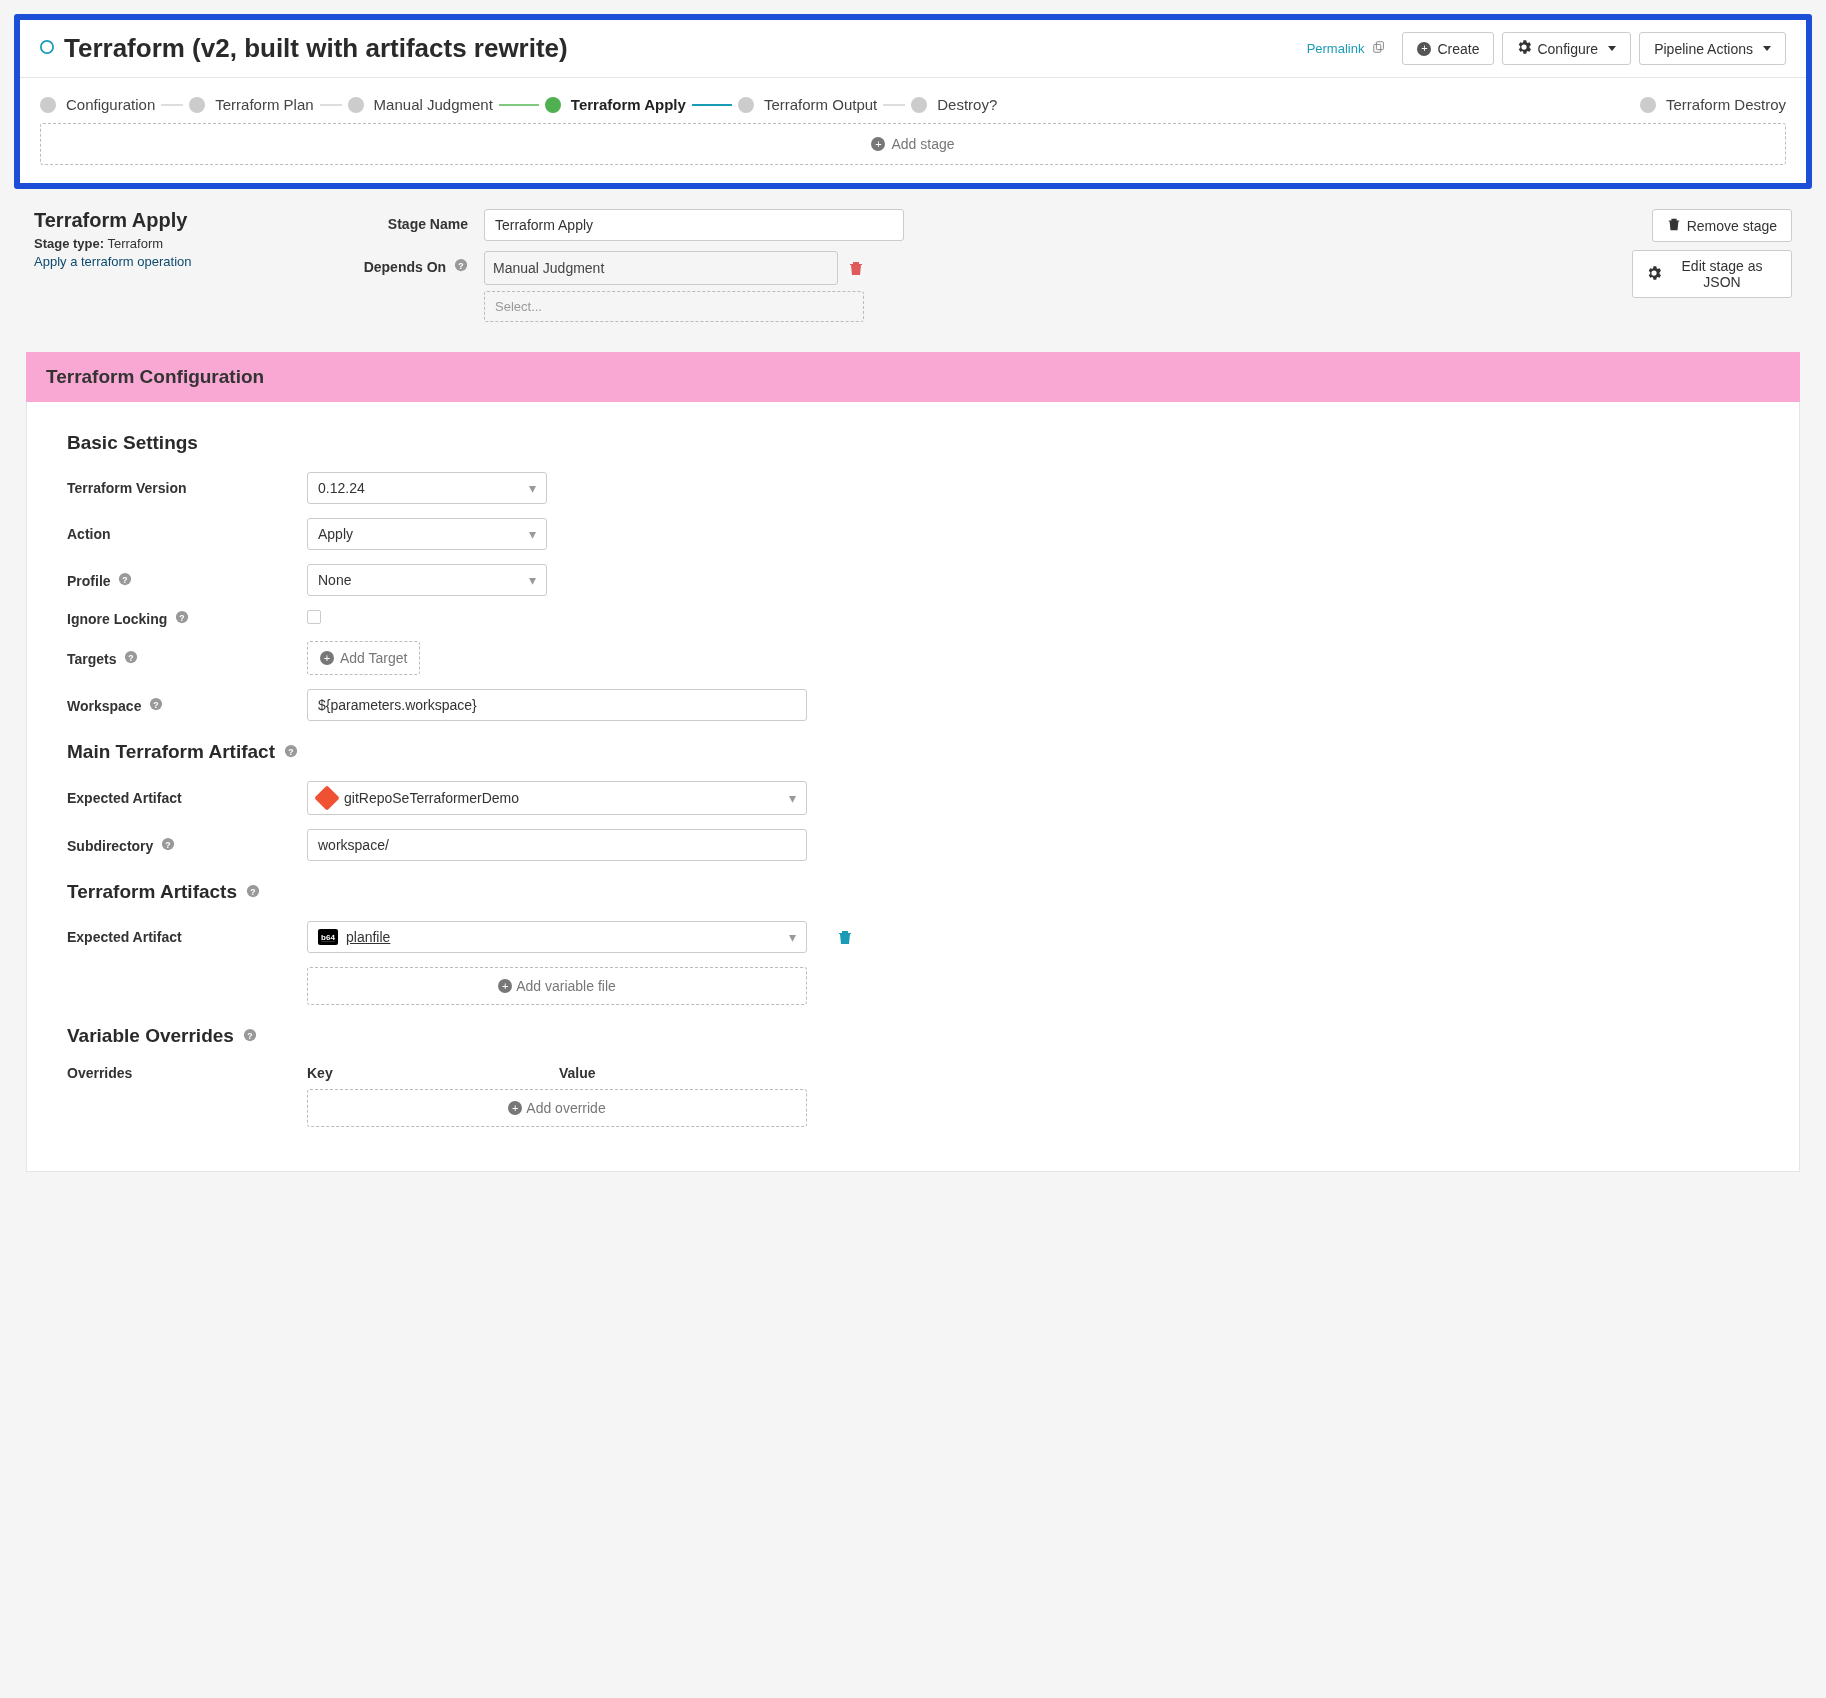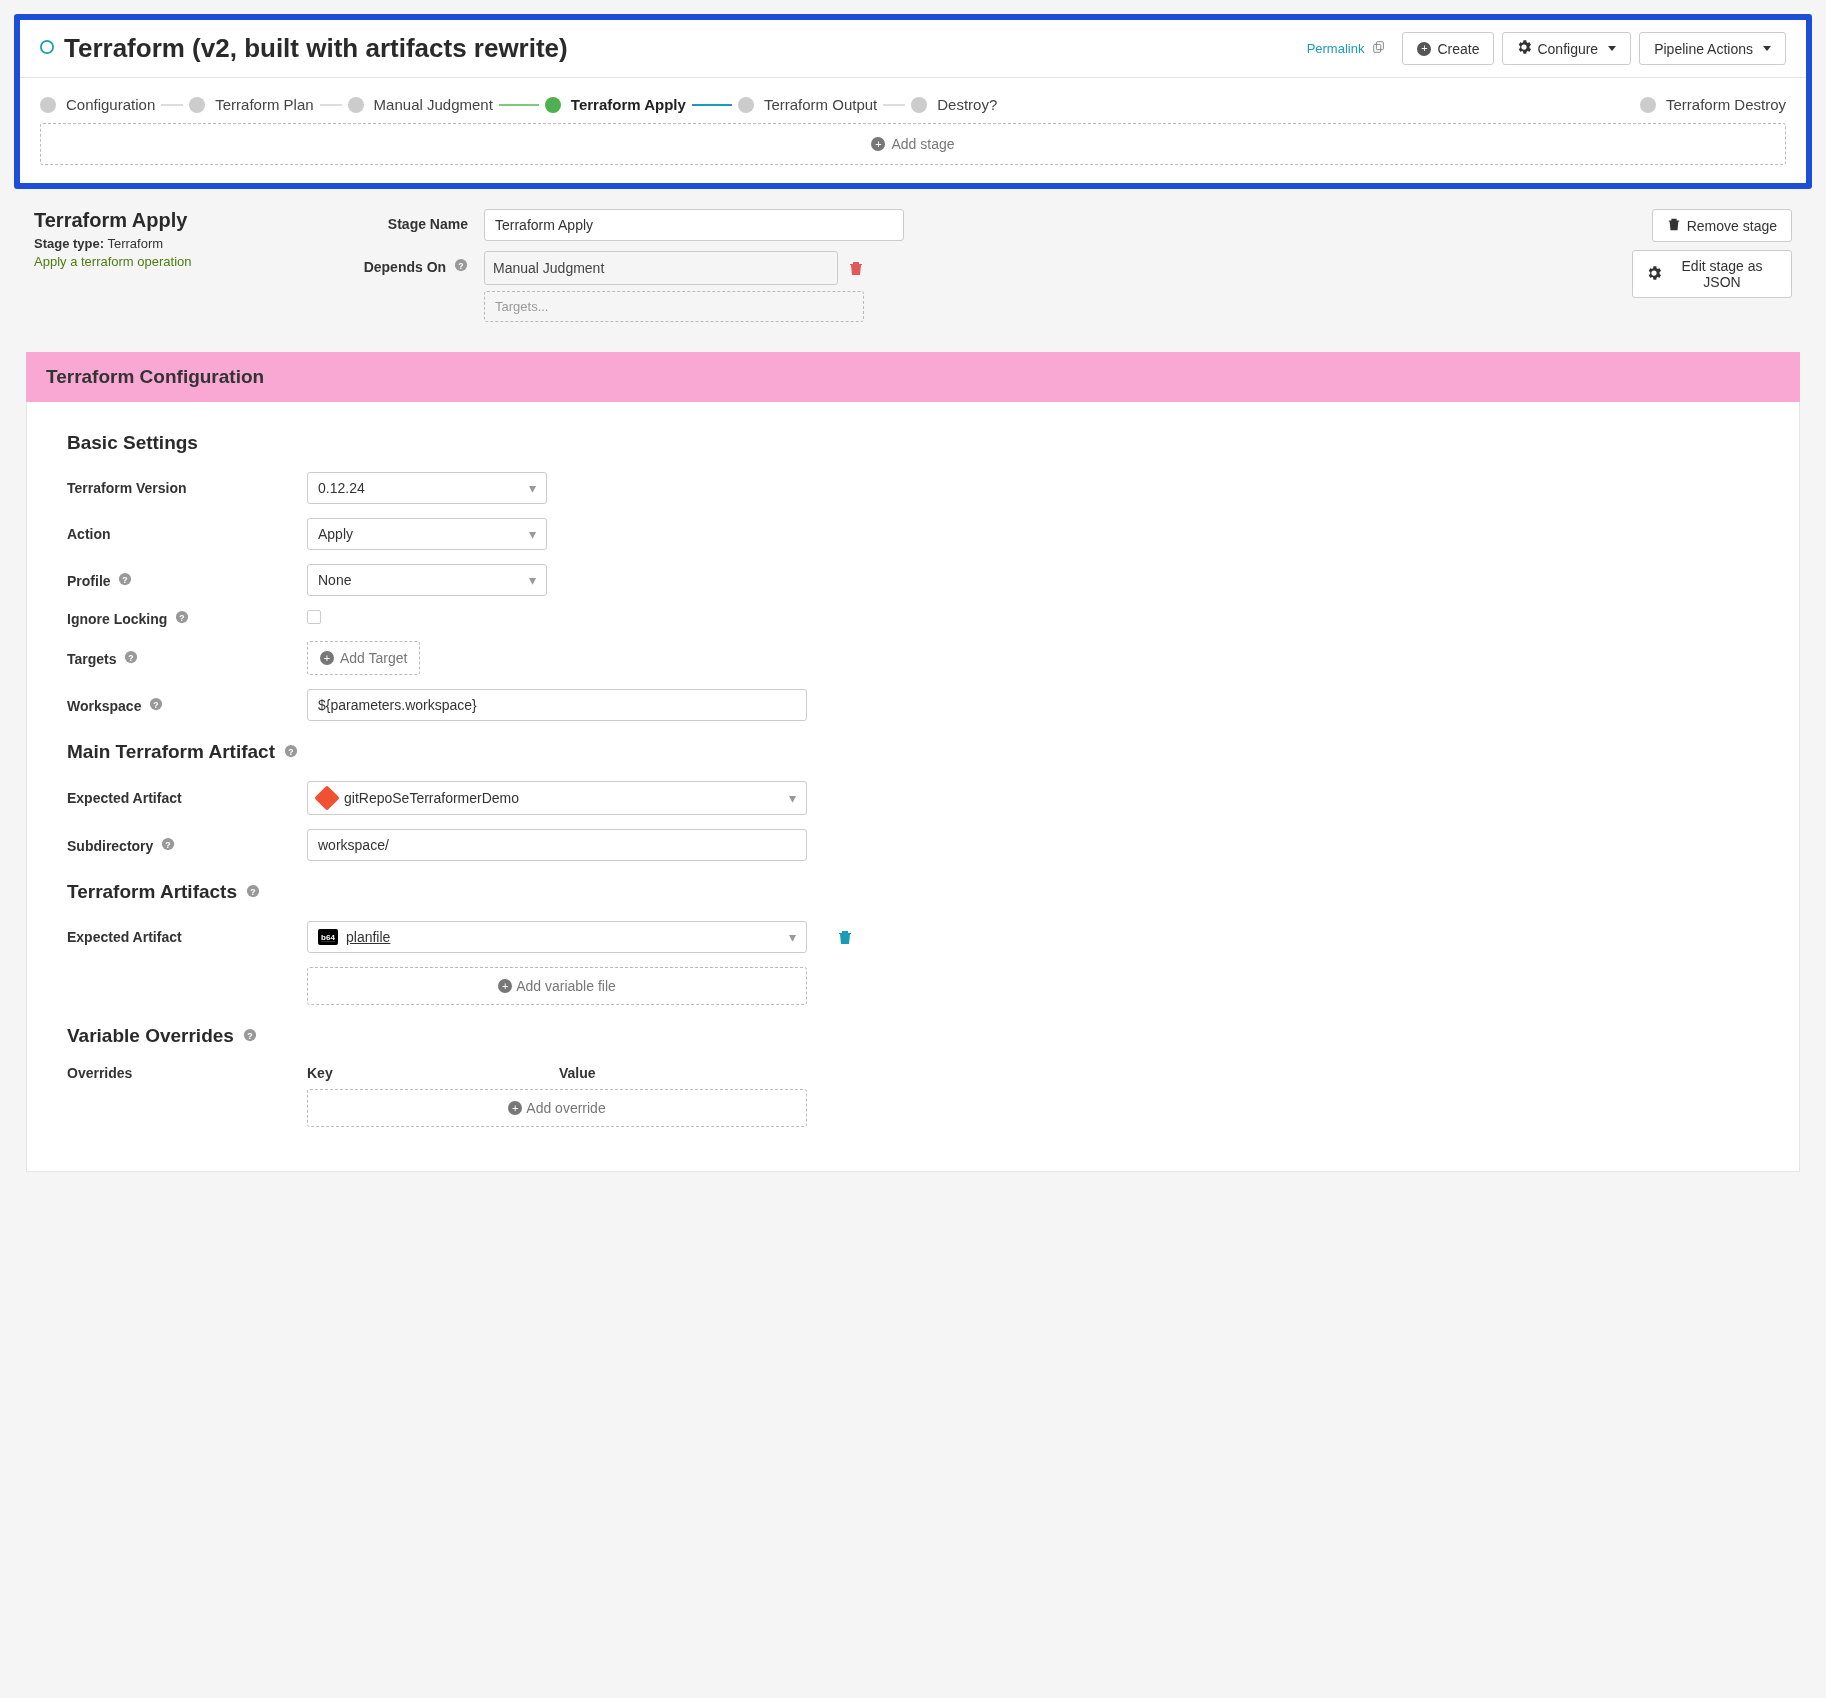--- a/index.html
+++ b/index.html
@@ -26,21 +26,21 @@
 .stage-line.green { background: #7ec97e; flex: 0 0 40px; }
 .stage-line.blue { background: #1a9cb7; flex: 0 0 40px; }
 .stages-row .spacer { flex: 1; }
 .dashed-buttons { display: flex; gap: 30px; padding: 0 20px 18px 20px; }
 .dashed-btn { flex: 1; border: 1px dashed #bbb; background: #fff; border-radius: 3px; padding: 12px; text-align: center; color: #777; cursor: pointer; font-size: 14px; display: flex; align-items: center; justify-content: center; gap: 6px; }
 .dashed-btn.right { flex: 0 0 30%; }
 .stage-info { display: flex; padding: 20px; gap: 40px; align-items: flex-start; }
 .stage-left { flex: 0 0 280px; }
 .stage-left h2 { font-size: 20px; font-weight: 700; color: #2a2a2a; margin-bottom: 4px; }
 .stage-left .stage-type { font-size: 13px; }
-.stage-left .stage-desc { font-size: 13px; color: #4d7c0f; margin-top: 3px; }
+.stage-left .stage-desc { font-size: 13px; color: #0c4a6e; margin-top: 3px; }
 .stage-mid { flex: 1; }
 .form-row { display: flex; align-items: flex-start; margin-bottom: 10px; }
 .form-row label { flex: 0 0 130px; text-align: right; padding-right: 16px; font-weight: 700; font-size: 14px; padding-top: 7px; }
 .form-row .control { flex: 1; }
 .input { width: 100%; border: 1px solid #ccc; border-radius: 3px; padding: 7px 10px; font-size: 14px; color: #333; }
 .pill-container { border: 1px solid #ccc; border-radius: 3px; padding: 5px 8px; min-height: 34px; display: flex; align-items: center; }
 .pill { background: none; font-size: 14px; color: #444; }
 .select-dashed { border: 1px dashed #bbb; border-radius: 3px; padding: 7px 10px; color: #999; font-size: 13px; margin-top: 6px; }
 .trash { color: #e05a5a; cursor: pointer; margin-left: 10px; font-size: 16px; display: inline-flex; }
 .trash.blue { color: #1a9cb7; }
@@ -187,21 +187,21 @@
           <div class="depends-wrap">
             <div class="pill-container" style="flex:1">
               <span class="pill">Manual Judgment</span>
             </div>
             <span class="trash">
               <svg width="16" height="16" viewBox="0 0 16 16" fill="currentColor">
                   <path d="M3 5h10l-1 10H4L3 5zm2-3h6v2H5V2zM2 4h12v1H2V4z"></path>
                 </svg>
             </span>
           </div>
-          <div class="select-dashed">Targets...</div>
+          <div class="select-dashed">Select...</div>
         </div>
       </div>
     </div>
     <div class="stage-right">
       <button class="btn">
         <span>
           <svg class="icon" viewBox="0 0 16 16" fill="currentColor">
               <path d="M3 5h10l-1 10H4L3 5zm2-3h6v2H5V2zM2 4h12v1H2V4z"></path>
             </svg>
         </span>

